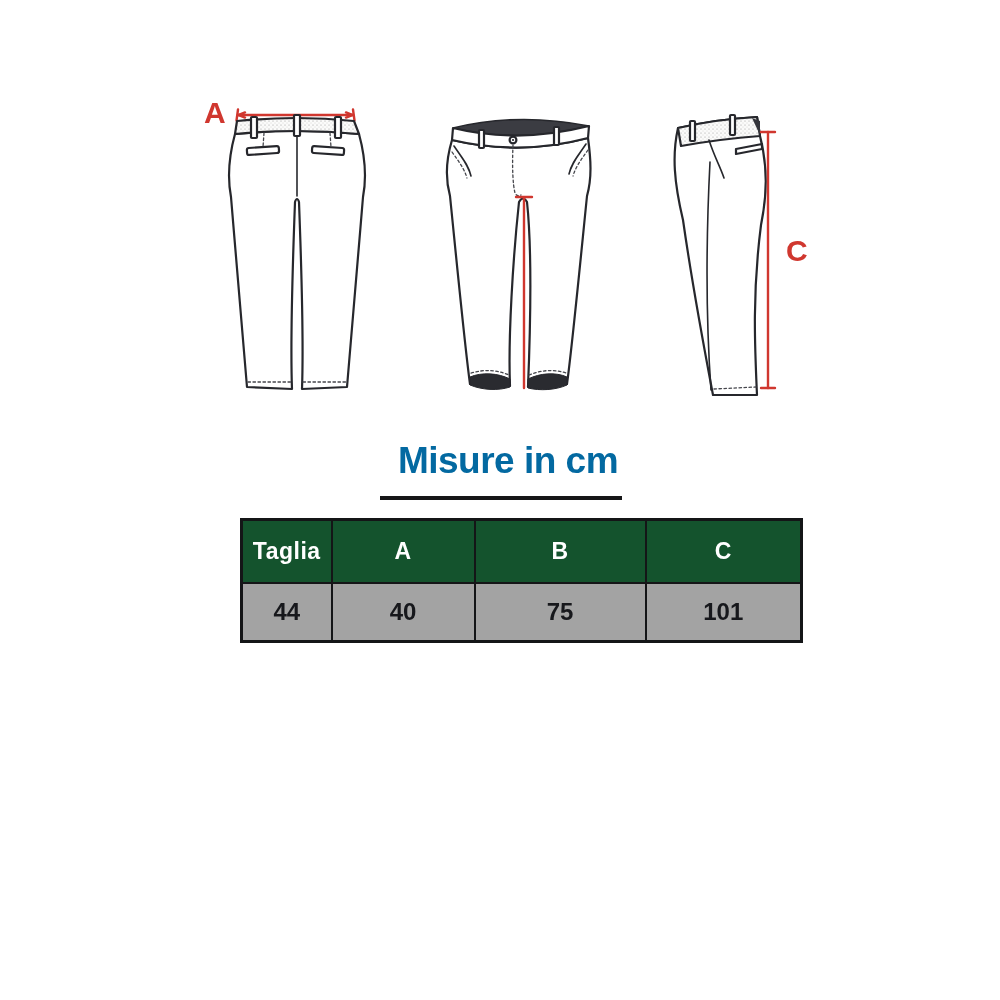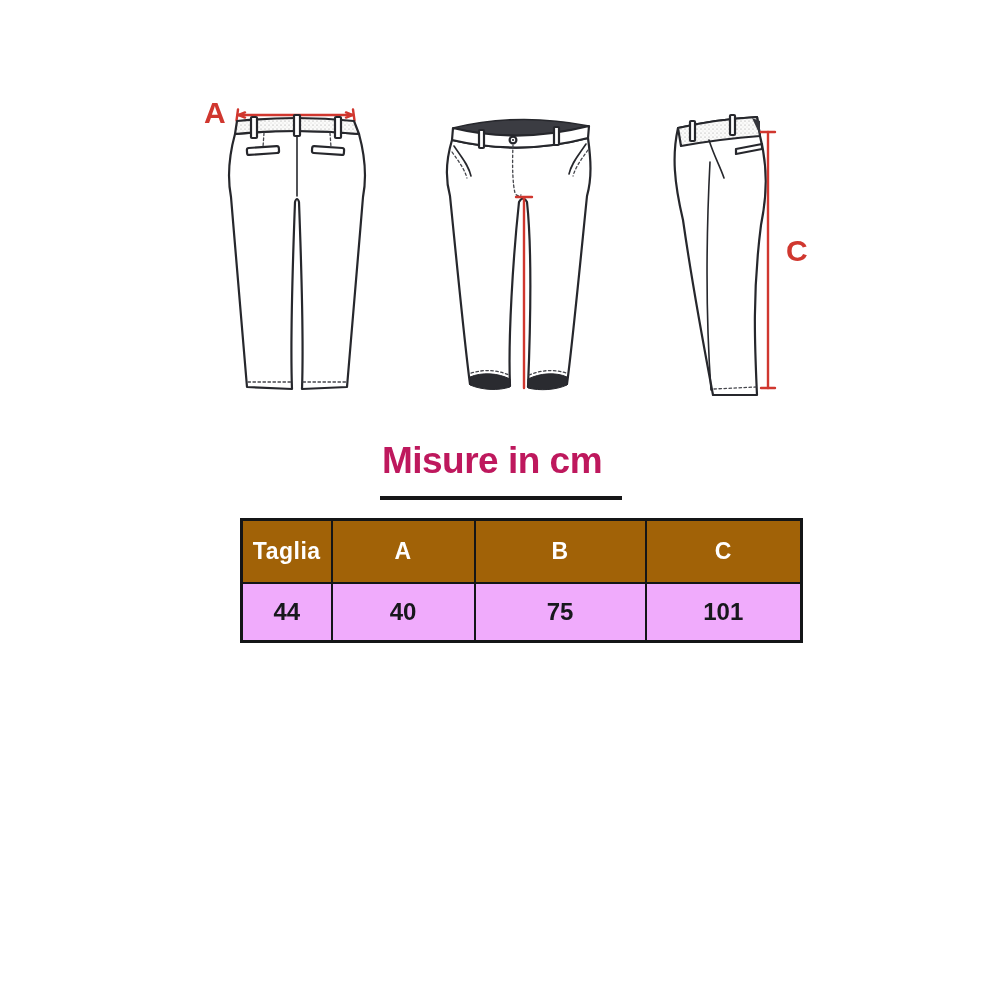--- a/index.html
+++ b/index.html
@@ -21,27 +21,27 @@
     font-size: 30px;
     font-weight: bold;
     letter-spacing: 0;
     line-height: 1;
   }
 
   
   .title {
     position: absolute;
     top: 440px;
-    left: 0;
+    left: 16px;
     width: 984px;
     text-align: center;
     font-size: 37px;
     font-weight: bold;
     letter-spacing: -0.5px;
-    color: #be185d;
+    color: #0369a1;
   }
   .title-underline {
     position: absolute;
     top: 496px;
     left: 380px;
     width: 242px;
     height: 4px;
     background: #161618;
   }
 
@@ -55,28 +55,28 @@
     table-layout: fixed;
     border: 3px solid #141517;
   }
   table.size-table th, table.size-table td {
     border: 2px solid #141517;
     text-align: center;
     vertical-align: middle;
     padding: 0;
   }
   table.size-table thead th {
-    background: #a16207;
+    background: #14532d;
     color: #ffffff;
     height: 61px;
     font-size: 23px;
     font-weight: bold;
     letter-spacing: 0.5px;
   }
-  table.size-table td { height: 56px; background: #f0abfc; }
+  table.size-table td { height: 56px; background: #a3a3a3; }
   table.size-table td.size-cell { font-size: 24px; font-weight: bold; }
   table.size-table td.value-cell { font-size: 24px; font-weight: bold; }
 
   svg .outline { fill: #ffffff; stroke: #26272c; stroke-width: 2.2; stroke-linejoin: round; stroke-linecap: round; }
   svg .thin  { fill: none; stroke: #26272c; stroke-width: 1.6; stroke-linecap: round; }
   svg .dash  { fill: none; stroke: #45464c; stroke-width: 1.3; stroke-dasharray: 2.5 2.5; stroke-linecap: round; }
   svg .red   { fill: none; stroke: #d0372f; stroke-width: 2.4; stroke-linecap: round; }
 </style>
 </head>
 <body>

